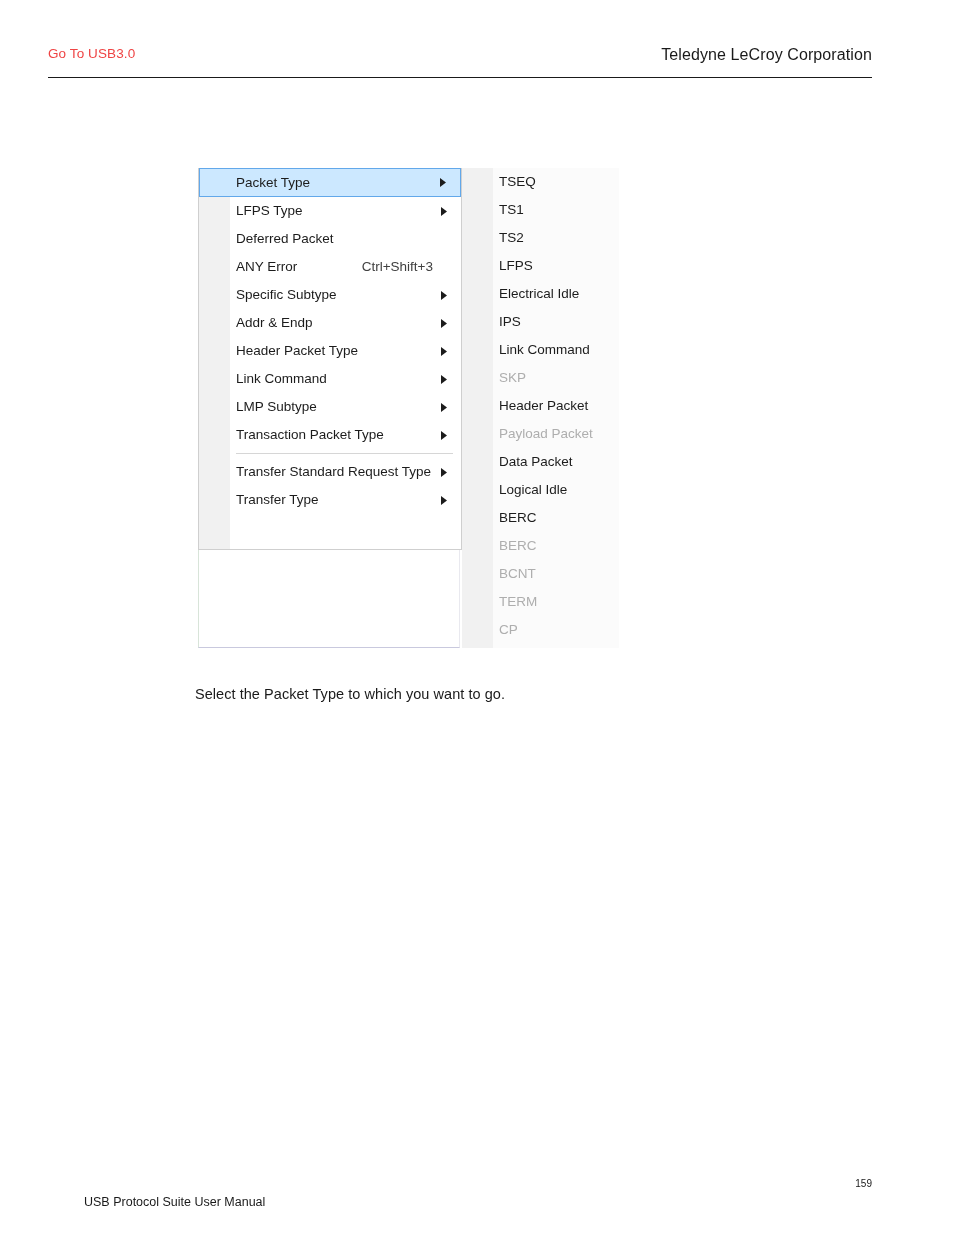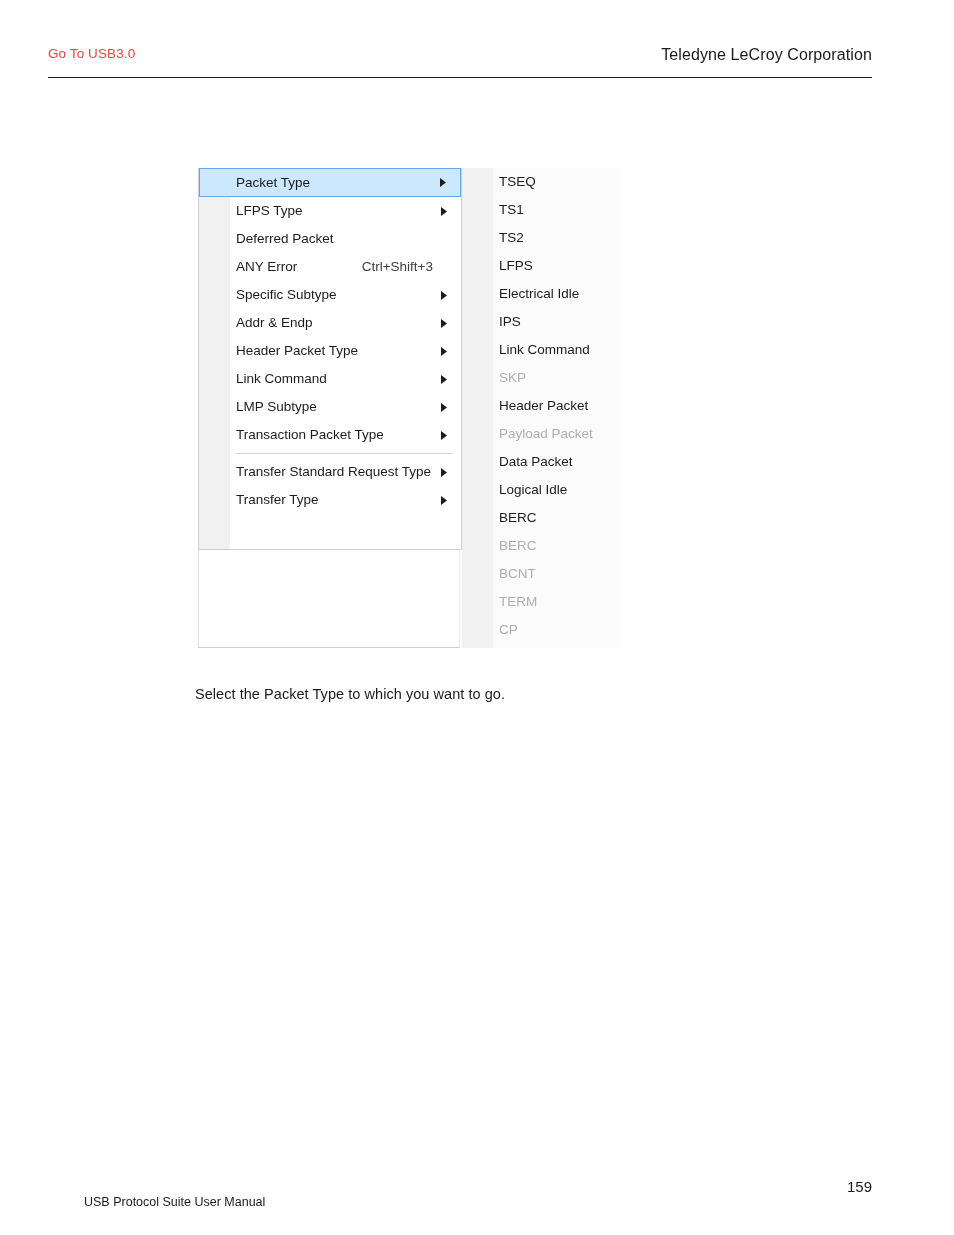--- a/index.html
+++ b/index.html
@@ -215,21 +215,21 @@
     position: absolute;
     left: 0;
     top: 17px;
     font-size: 12.5px;
     color: #1a1a1a;
   }
   .page-footer .ftr-right {
     position: absolute;
     right: 0;
     top: 0;
-    font-size: 15px;
+    font-size: 10px;
     color: #1a1a1a;
   }
 </style>
 </head>
 <body>
 
 <div class="page-header">
   <span class="hdr-left">Go To USB3.0</span>
   <span class="hdr-right">Teledyne LeCroy Corporation</span>
 </div>

